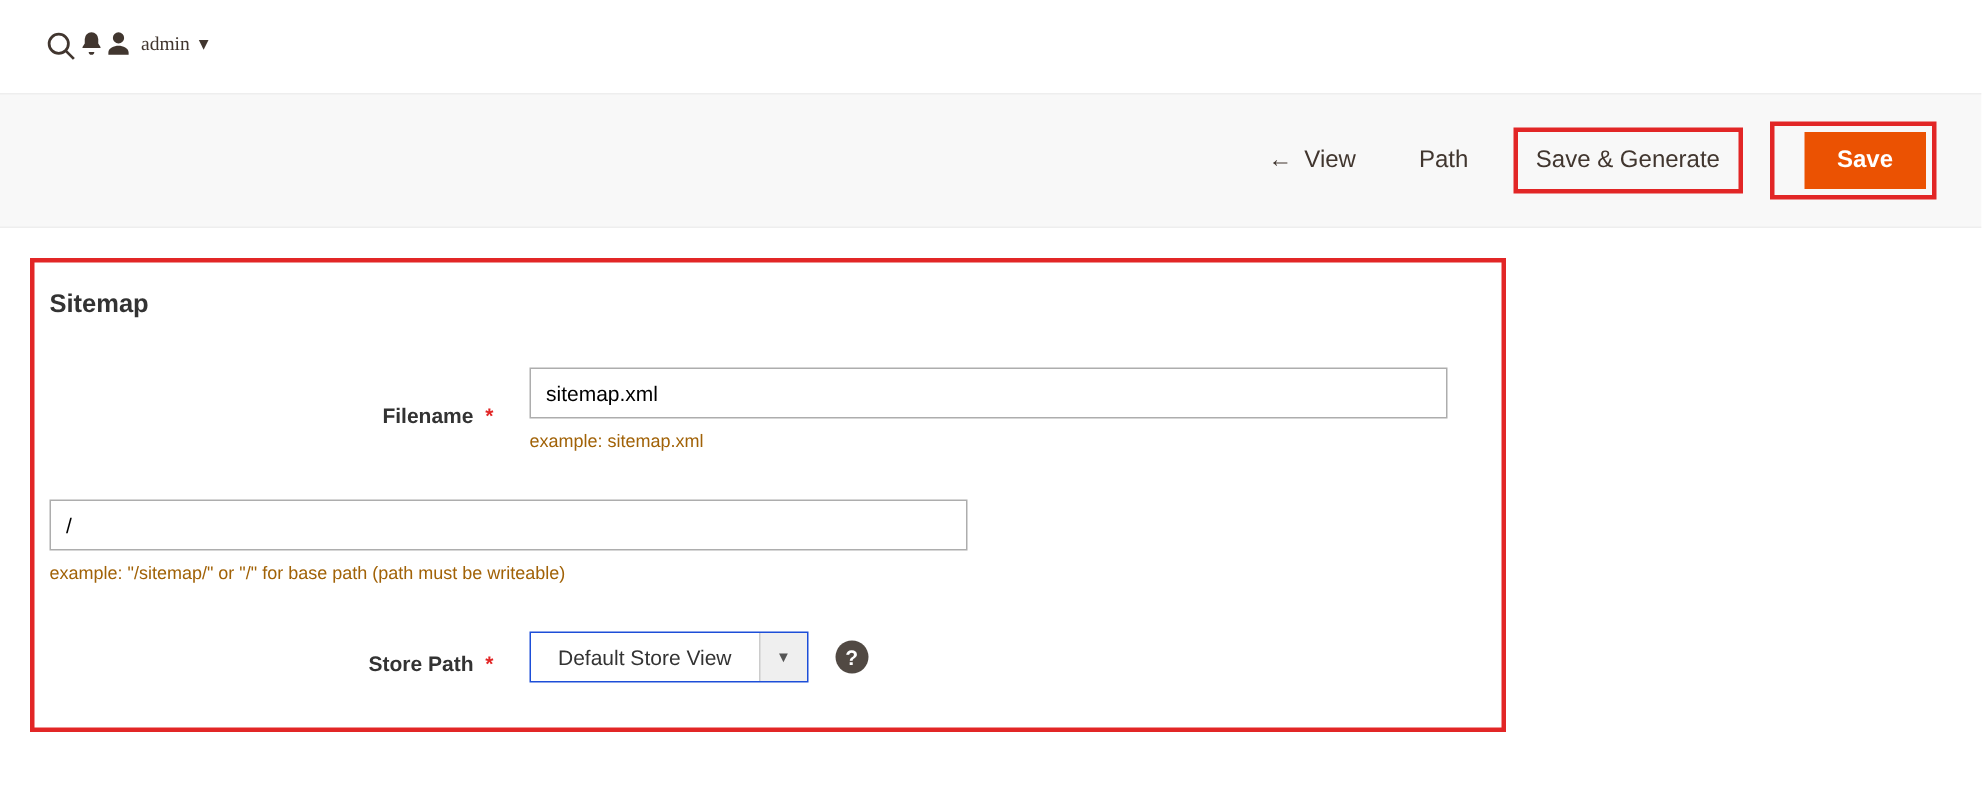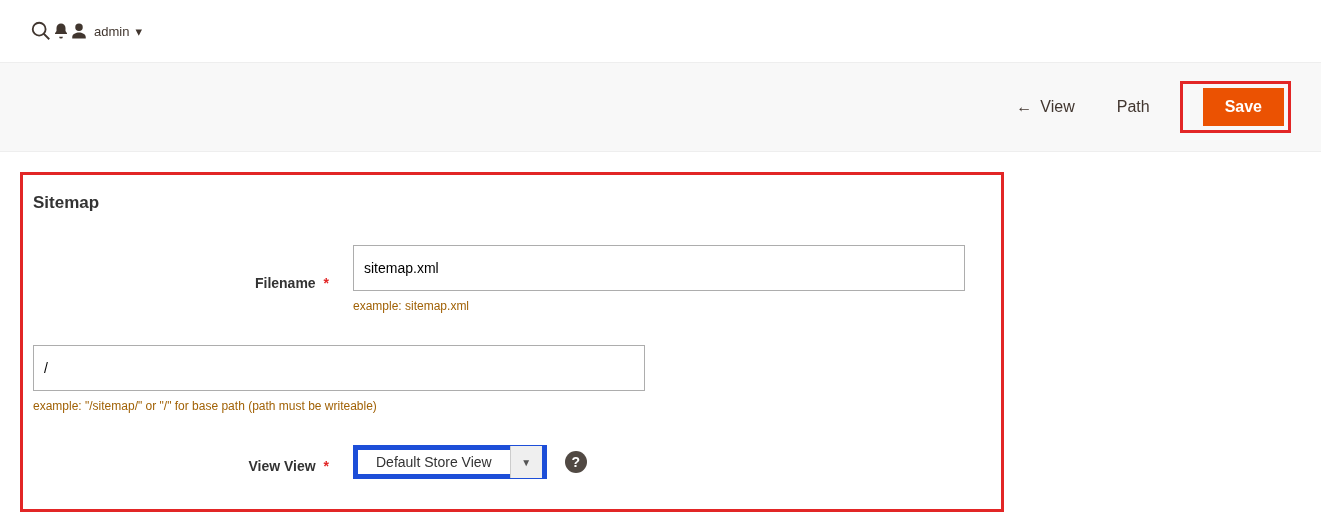--- a/index.html
+++ b/index.html
@@ -15,21 +15,22 @@
       justify-content: space-between;
       padding: 20px 30px 20px 30px;
     }
     .page-title {
       font-size: 28px;
       font-weight: 300;
       color: #333;
     }
     .header-right {
       display: flex;
-      align-items: center;
+      align-items: flex-start;
+      font-family: Liberation Serif, serif;
     }
     .icon-btn {
       background: none;
       border: none;
       cursor: pointer;
       color: #41362f;
       display: flex;
       align-items: center;
     }
     .user-menu {
@@ -113,39 +114,39 @@
     }
     .required-mark {
       color: #e22626;
       margin-left: 4px;
     }
     .field-cell {
       flex: 1;
     }
     .text-input {
       width: 612px;
-      height: 46px;
+      height: 34px;
       border: 1px solid #adadad;
       padding: 0 10px;
       font-size: 14px;
     }
     .help-text {
       font-size: 12px;
       color: #a16207;
       margin-top: 8px;
     }
     .select-wrap {
       display: flex;
       align-items: center;
       gap: 18px;
     }
     .select-box {
       display: inline-flex;
       align-items: center;
-      border: 5px solid #1d4ed8;
+      border: 1px solid #1d4ed8;
       height: 34px;
       background: #fff;
       cursor: pointer;
     }
     .select-value {
       padding: 0 18px;
       font-size: 14px;
       min-width: 145px;
       text-align: center;
     }
@@ -200,20 +201,23 @@
   </div>
 </div>
 
 <div class="action-bar">
   <button class="link-btn">
     <span>←</span>
     <span>View</span>
   </button>
   <button class="link-btn">Path</button>
   <span class="boxed-btn-wrap">
+    <button class="btn-secondary">Save &amp; Generate</button>
+  </span>
+  <span class="boxed-btn-wrap">
     <button class="btn-primary">Save</button>
   </span>
 </div>
 
 <div class="form-section">
   <div class="section-title">Sitemap</div>
 
   <div class="form-row">
     <div class="label-cell">
       <span>Filename</span>
@@ -227,21 +231,21 @@
 
   <div class="form-row">
     <div class="field-cell">
       <input type="text" class="text-input" value="/" style="">
       <div class="help-text">example: "/sitemap/" or "/" for base path (path must be writeable)</div>
     </div>
   </div>
 
   <div class="form-row">
     <div class="label-cell">
-      <span>View View</span>
+      <span>Store Path</span>
       <span class="required-mark">*</span>
     </div>
     <div class="field-cell">
       <div class="select-wrap">
         <div class="select-box">
           <span class="select-value">Default Store View</span>
           <span class="select-arrow">▼</span>
         </div>
         <div class="help-circle">?</div>
       </div>

